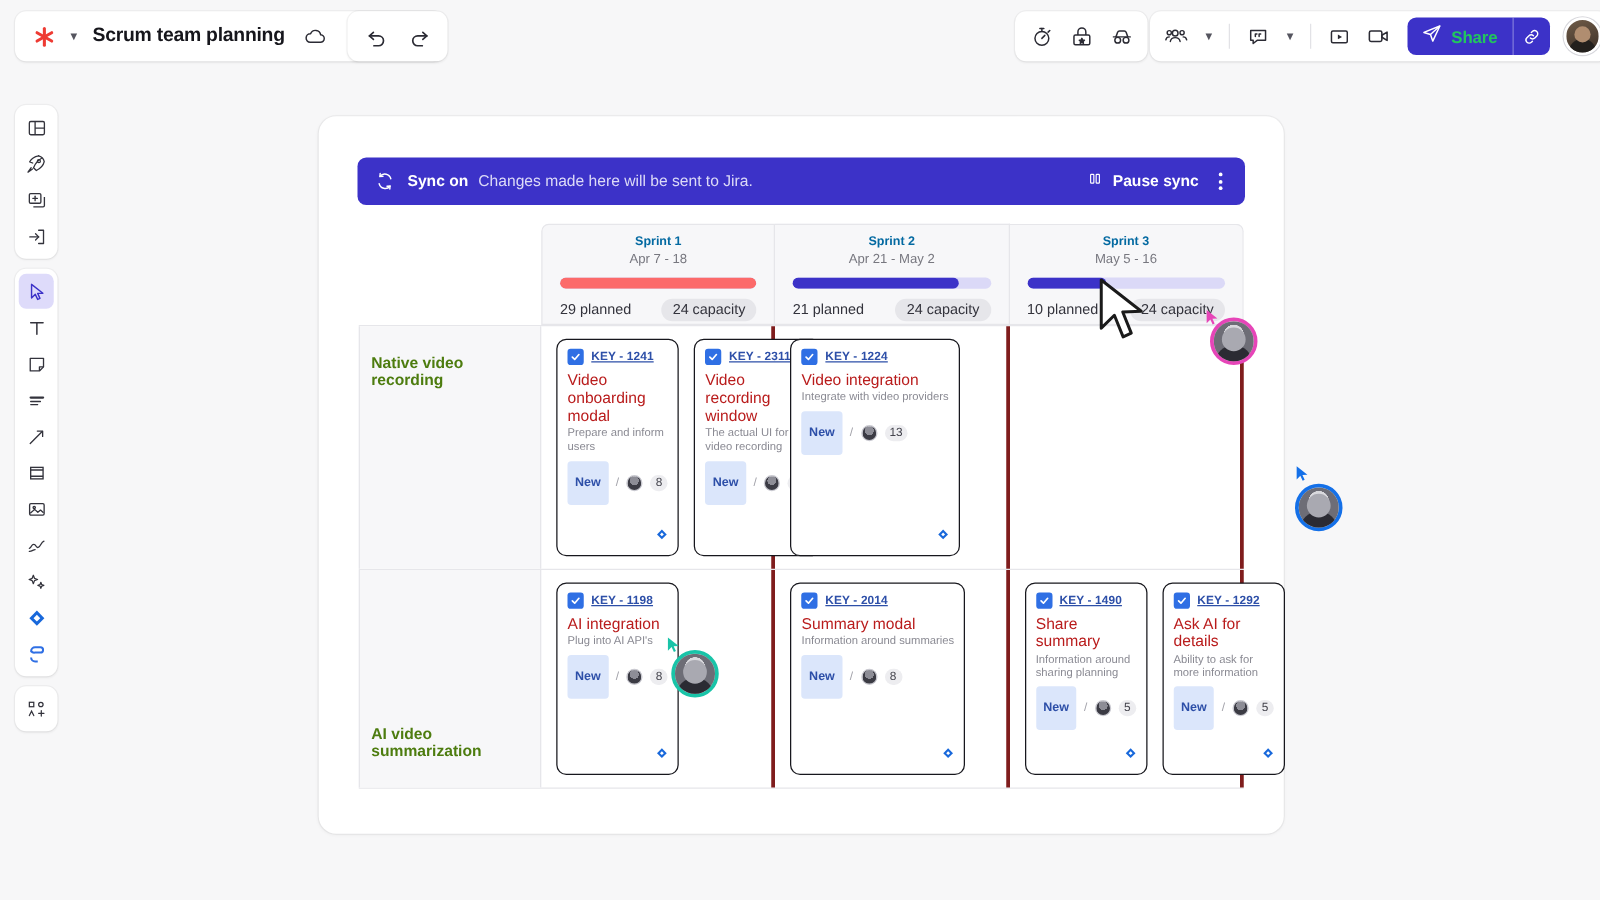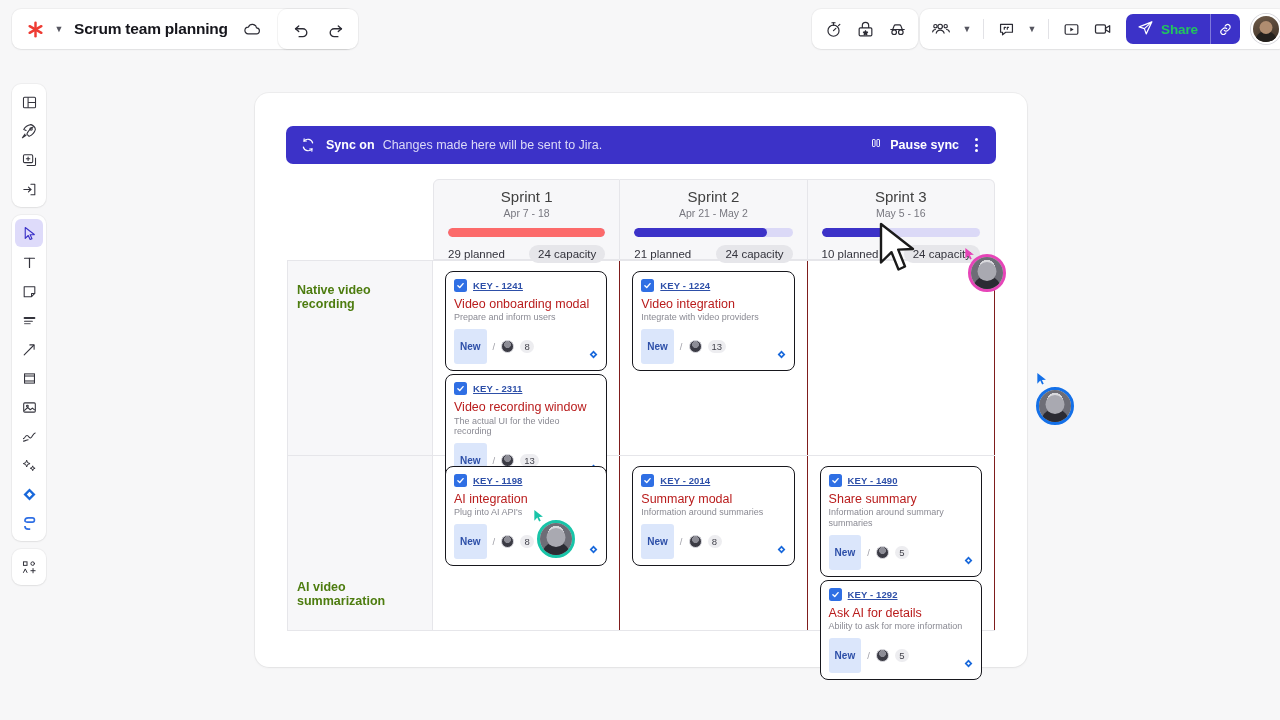--- a/index.html
+++ b/index.html
@@ -116,21 +116,21 @@
     position: absolute; left: 146px; top: 0; height: 81px; width: 562px;
     display: flex;
   }
   .sprint-col {
     width: 187.3px; height: 81px; background: #f7f7f9;
     border: 1px solid #e6e6ea; border-left: none;
     padding: 8px 14px 0 14px;
   }
   .sprint-col:first-child { border-left: 1px solid #e6e6ea; border-radius: 6px 0 0 0; }
   .sprint-col:last-child { border-radius: 0 6px 0 0; }
-  .sprint-name { text-align: center; font-size: 15px; font-weight: 400; color: #404040; }
+  .sprint-name { text-align: center; font-size: 10px; font-weight: 700; color: #0369a1; }
   .sprint-dates { text-align: center; font-size: 10.5px; color: #77777f; margin-top: 2px; }
   .cap-bar {
     height: 9px; border-radius: 5px; margin-top: 9px; overflow: hidden;
     background: #dbd9f7;
   }
   .cap-fill { height: 100%; border-radius: 5px; }
   .cap-row { display: flex; align-items: center; justify-content: space-between; margin-top: 8px; }
   .cap-planned { font-size: 11.5px; color: #33333c; }
   .cap-chip {
     font-size: 11.5px; color: #33333c; background: #e6e6ea;
@@ -142,22 +142,22 @@
   .grid-row:first-child { border-top: 1px solid #e6e6ea; }
   .row-label {
     width: 146px; flex: none; background: #f7f7f9;
     border-left: 1px solid #e6e6ea; border-right: 1px solid #e6e6ea;
     display: flex; align-items: center; padding: 0 9px;
     font-size: 12.5px; font-weight: 700; color: #4d7c0f;
   }
   .row-label.bottom { align-items: flex-end; padding-bottom: 22px; }
   .row-label.top { align-items: flex-start; padding-top: 22px; }
   .cell {
-    width: 187.3px; flex: none; border-right: 1px solid #7f1d1d;
-    padding: 10px 12px; display: flex; flex-direction: column; gap: 3px;
+    width: 187.3px; flex: none; border-right: 3px solid #7f1d1d;
+    padding: 10px 12px; display: flex; gap: 12px;
   }
 
   
   .ticket {
     background: #fff; border: 1.6px solid #17171d; border-radius: 8px;
     padding: 7px 8px 6px 8px; position: relative;
   }
   .t-head { display: flex; align-items: center; gap: 6px; }
   .t-check {
     width: 13px; height: 13px; border-radius: 2.5px; background: #2f6fe4;
@@ -657,21 +657,21 @@
             <div class="ticket">
               <div class="t-head">
                 <span class="t-check">
                   <svg width="9" height="9" viewBox="0 0 24 24" fill="none" stroke="#fff" stroke-width="3.6" stroke-linecap="round" stroke-linejoin="round">
                     <path d="M5 12.5 10 17.5 19 7"></path>
                   </svg>
                 </span>
                 <span class="t-key">KEY - 1490</span>
               </div>
               <div class="t-title">Share summary</div>
-              <div class="t-desc">Information around summary summaries</div>
+              <div class="t-desc">Information around sharing planning</div>
               <div class="t-foot">
                 <span class="t-new">New</span>
                 <span class="t-slash">/</span>
                 <span class="t-face"></span>
                 <span class="t-pts">5</span>
               </div>
               <span class="t-jira"><svg width="11" height="11" viewBox="0 0 24 24">
                   <path d="M12 3.5 20.5 12 12 20.5 3.5 12z" fill="#1868db"></path>
                   <path d="M12 8.6 15.4 12 12 15.4 8.6 12z" fill="#ffffff"></path>
                 </svg></span>

